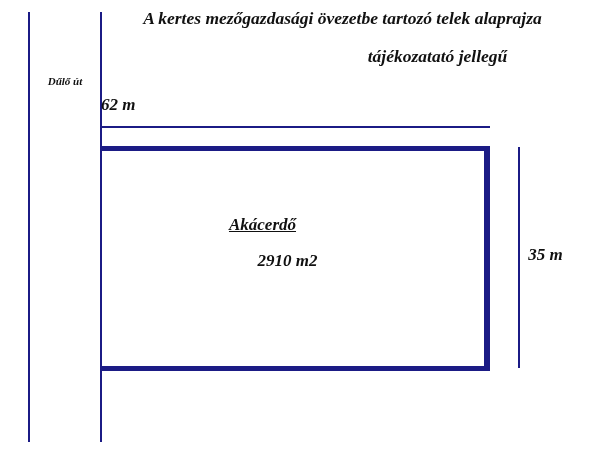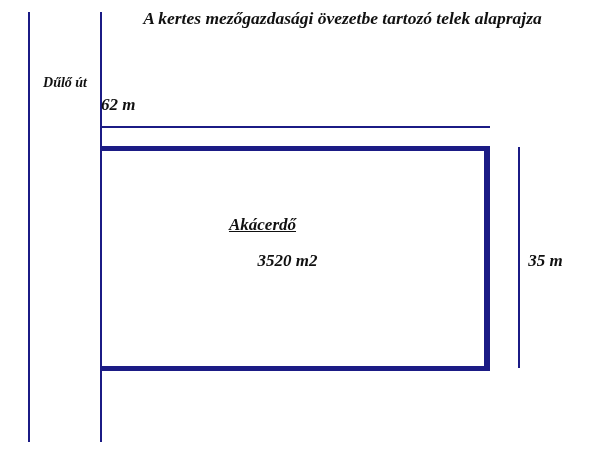--- a/index.html
+++ b/index.html
@@ -41,21 +41,21 @@
     top: 46px;
     width: 215px;
     text-align: center;
     font-size: 17.5px;
   }
   .road-label {
     left: 30px;
     top: 75px;
     width: 70px;
     text-align: center;
-    font-size: 14px;
+    font-size: 11px;
   }
   .vline {
     position: absolute;
     width: 2px;
     background: var(--line);
   }
   .road-left-line  { left: 28px;  top: 12px; height: 430px; }
   .road-right-line { left: 100px; top: 12px; height: 430px; }
   .width-dim-label {
     left: 101px;
@@ -101,47 +101,48 @@
   .height-dim-line {
     position: absolute;
     left: 518px;
     top: 147px;
     width: 2px;
     height: 221px;
     background: var(--line);
   }
   .height-dim-label {
     left: 508px;
-    top: 251px;
+    top: 245px;
     width: 75px;
     text-align: center;
     font-size: 17px;
   }
 </style>
 </head>
 <body>
 
 <div class="canvas">
 
   <div class="txt page-title">A kertes mezőgazdasági övezetbe tartozó telek alaprajza</div>
 
+  <div class="txt page-subtitle">tájékozatató jellegű</div>
 
   <div class="vline road-left-line"></div>
 
   <div class="vline road-right-line"></div>
 
   <div class="txt road-label">Dűlő út</div>
 
   <div class="txt width-dim-label">62 m</div>
 
   <div class="width-dim-line"></div>
 
   <div class="plot-boundary"></div>
 
   <div class="txt plot-label">Akácerdő</div>
 
-  <div class="txt plot-area-label">3520 m2</div>
+  <div class="txt plot-area-label">2910 m2</div>
 
   <div class="height-dim-line"></div>
 
   <div class="txt height-dim-label">35 m</div>
 
 </div>
 
 </body></html>

